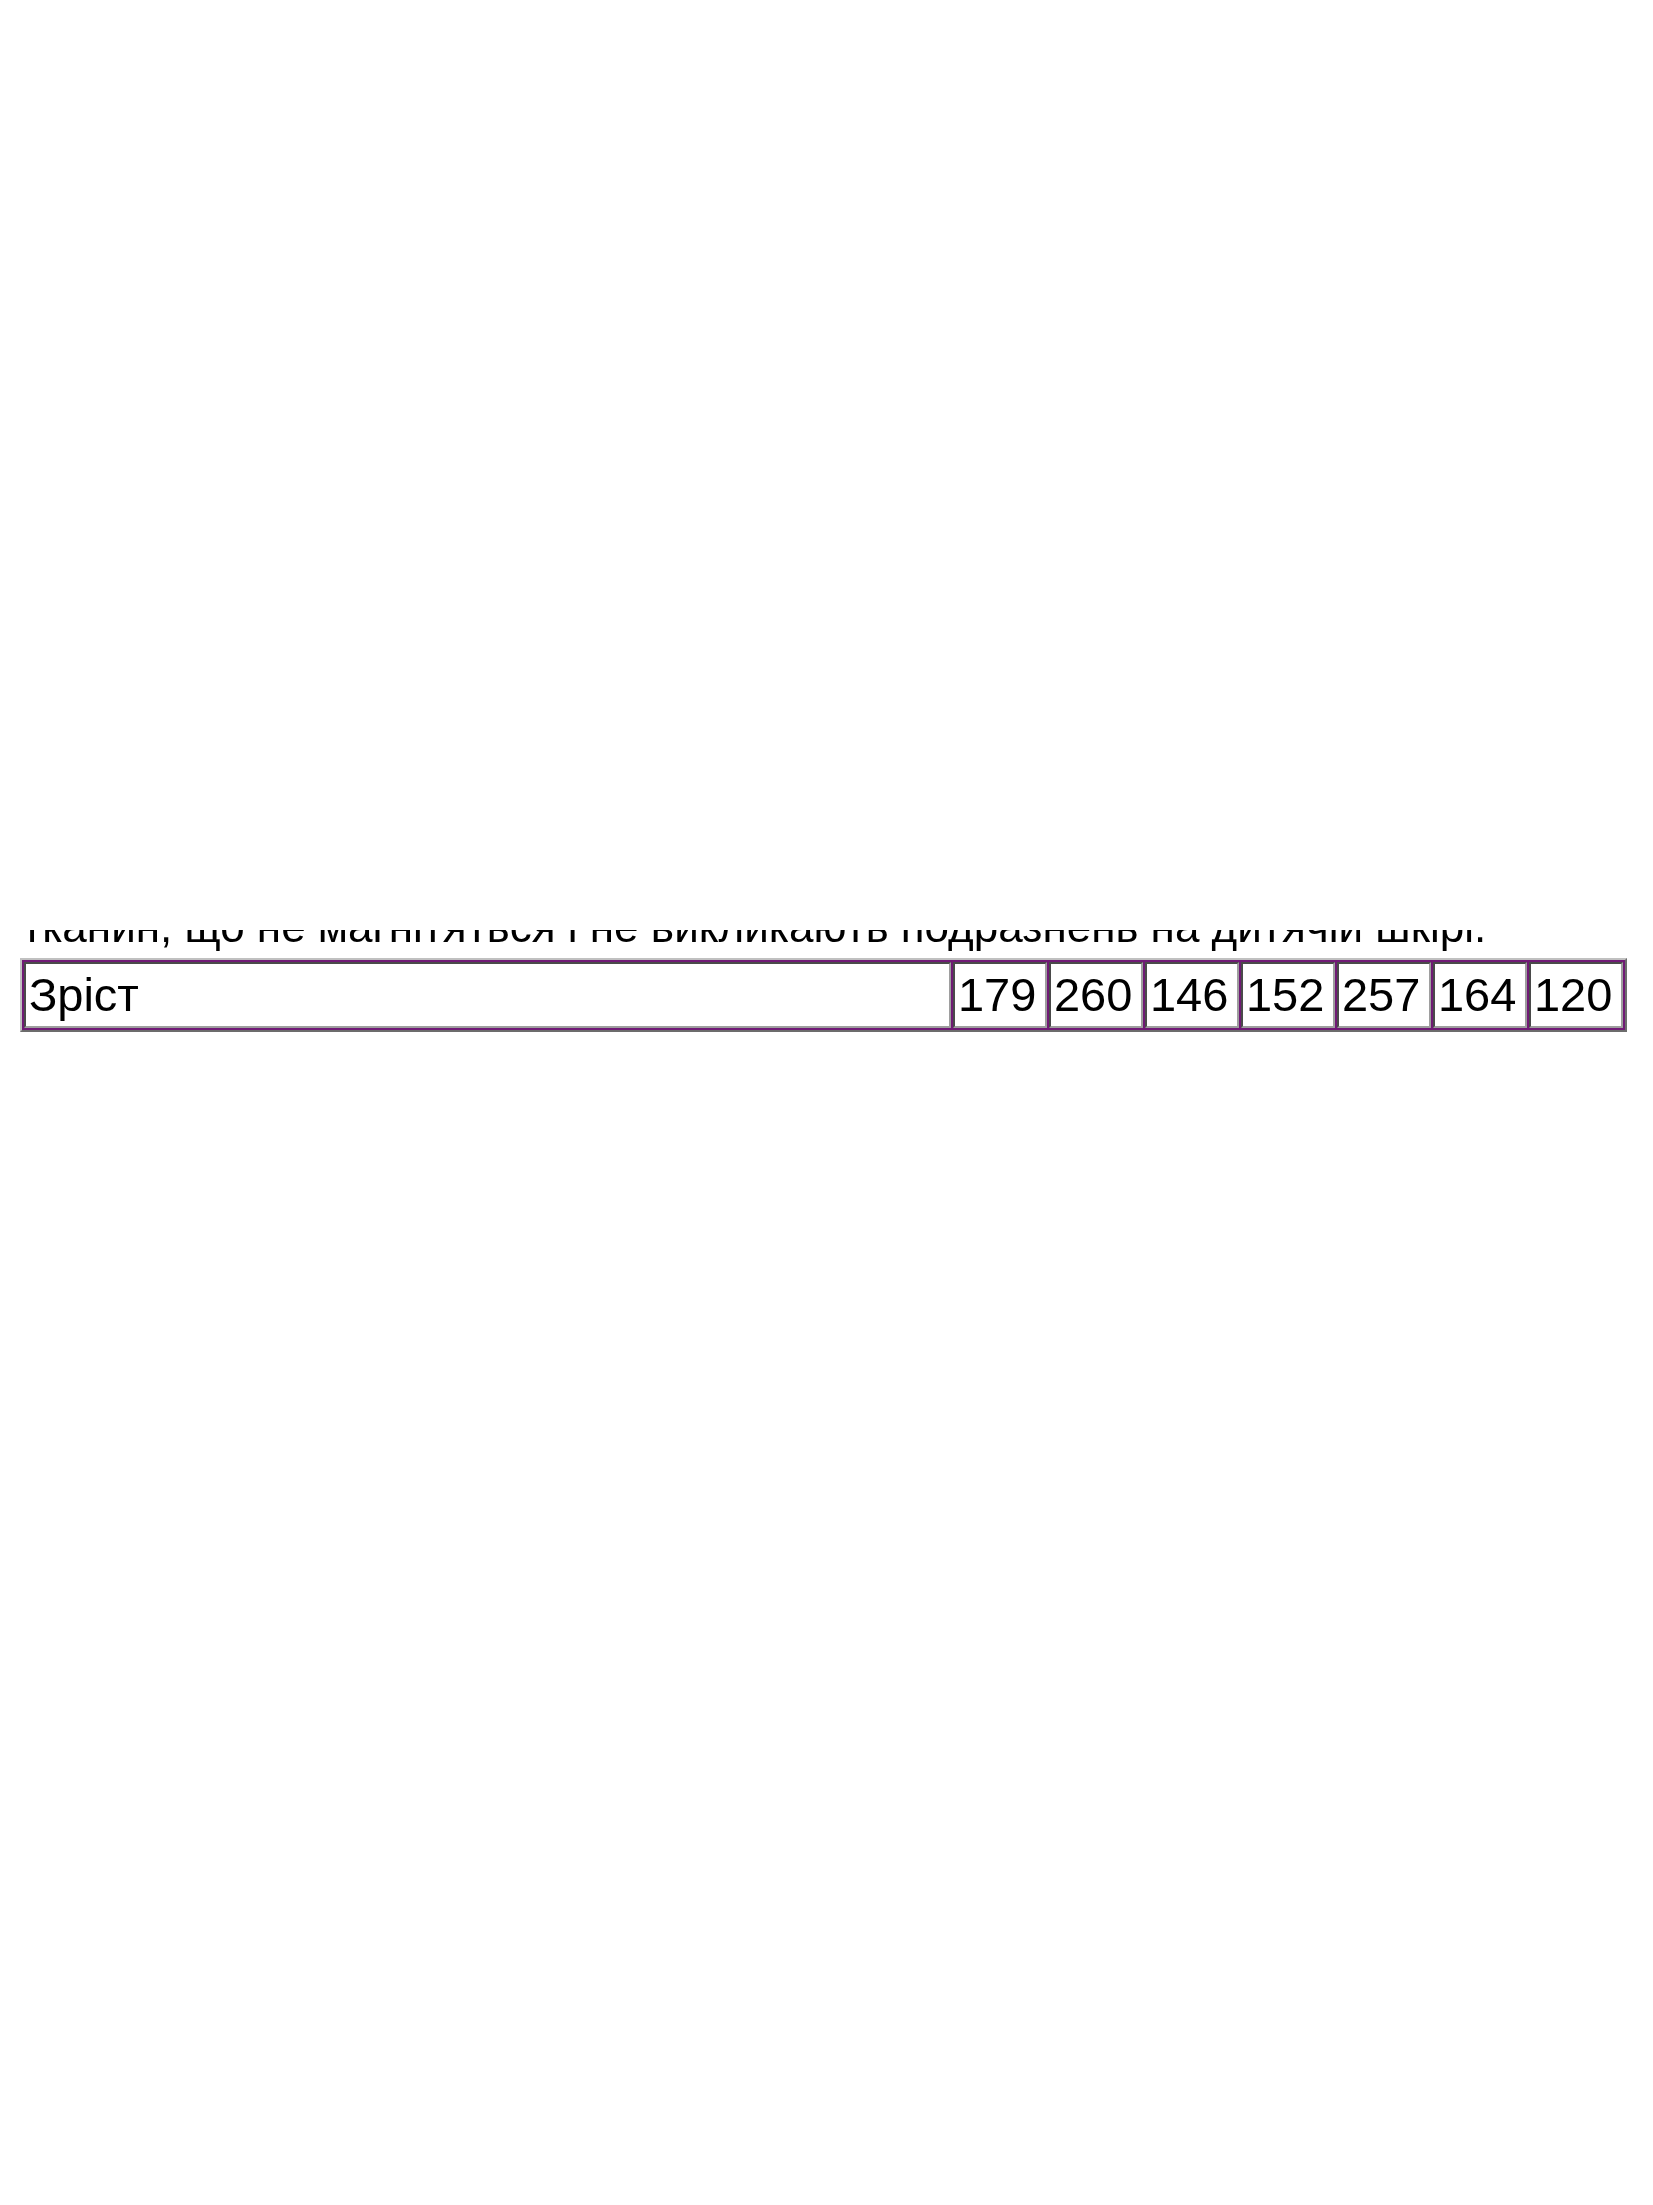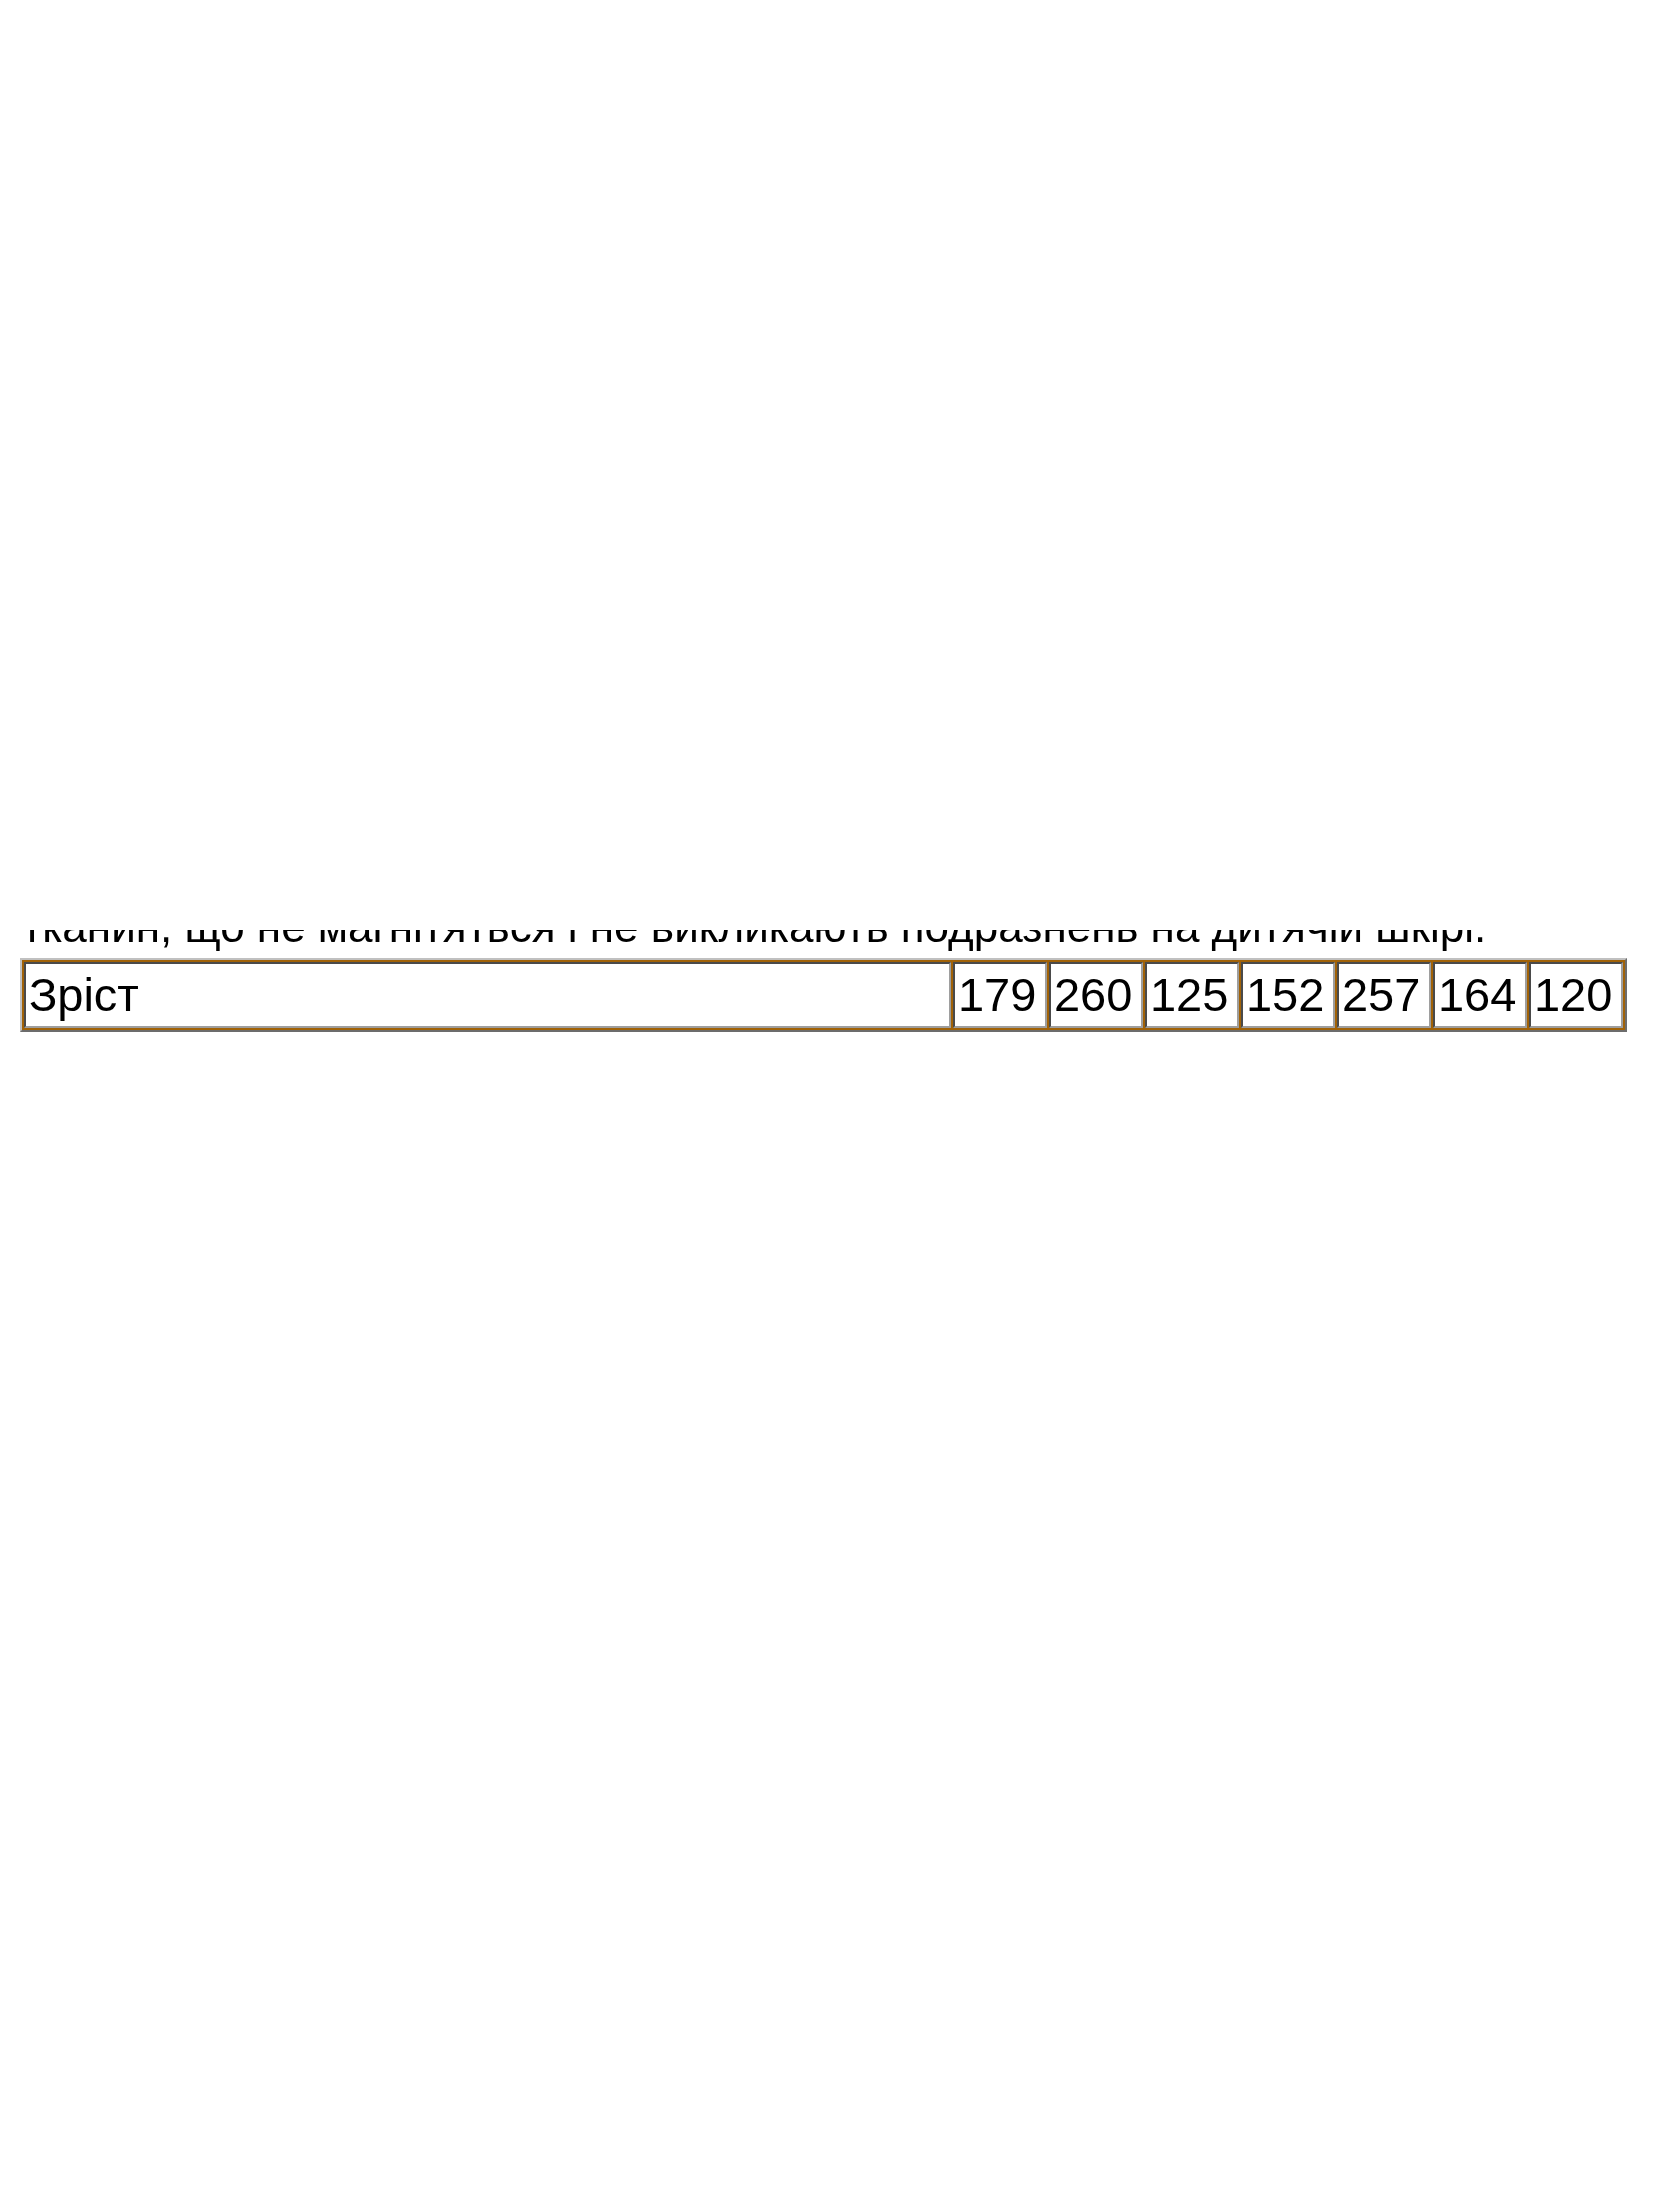--- a/index.html
+++ b/index.html
@@ -36,21 +36,21 @@
   
   table.size-table {
     position: absolute;
     left: 20.4px;
     top: 958px;
     width: 1607px;
     table-layout: fixed;
     border-collapse: separate;
     border-spacing: 2.5px;
     border: 2.5px outset #c0c0c0;
-    background: #a16207;
+    background: #701a75;
   }
   table.size-table td {
     border: 2.5px inset #9e9e9e;
     background: #ffffff;
     height: 62px;
     padding: 0 0 0 2.5px;
     font-size: 47px;
     line-height: 52px;
     vertical-align: middle;
     text-align: left;
@@ -74,21 +74,21 @@
     <col style="width:94px">
       <col style="width:94px">
       <col style="width:94px">
     <col style="width:94px">
   </colgroup>
   <tbody>
       <tr>
         <td>Зріст</td>
         <td>179</td>
         <td>260</td>
-        <td>125</td>
+        <td>146</td>
         <td>152</td>
         <td>257</td>
         <td>164</td>
         <td>120</td>
       </tr>
     </tbody>
 </table>
 
 
 </body></html>

